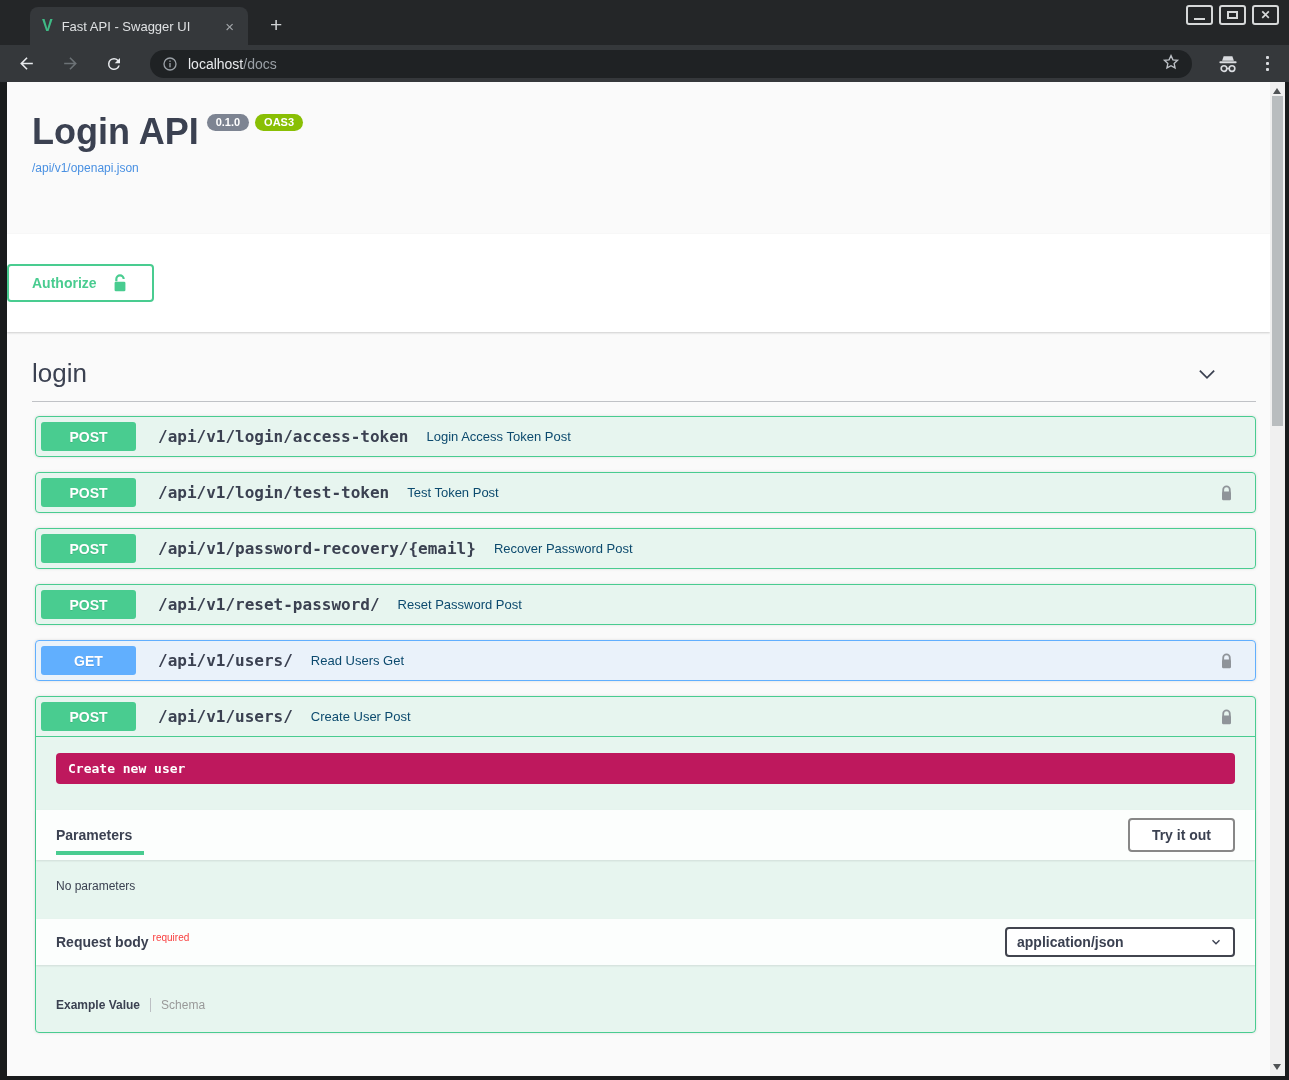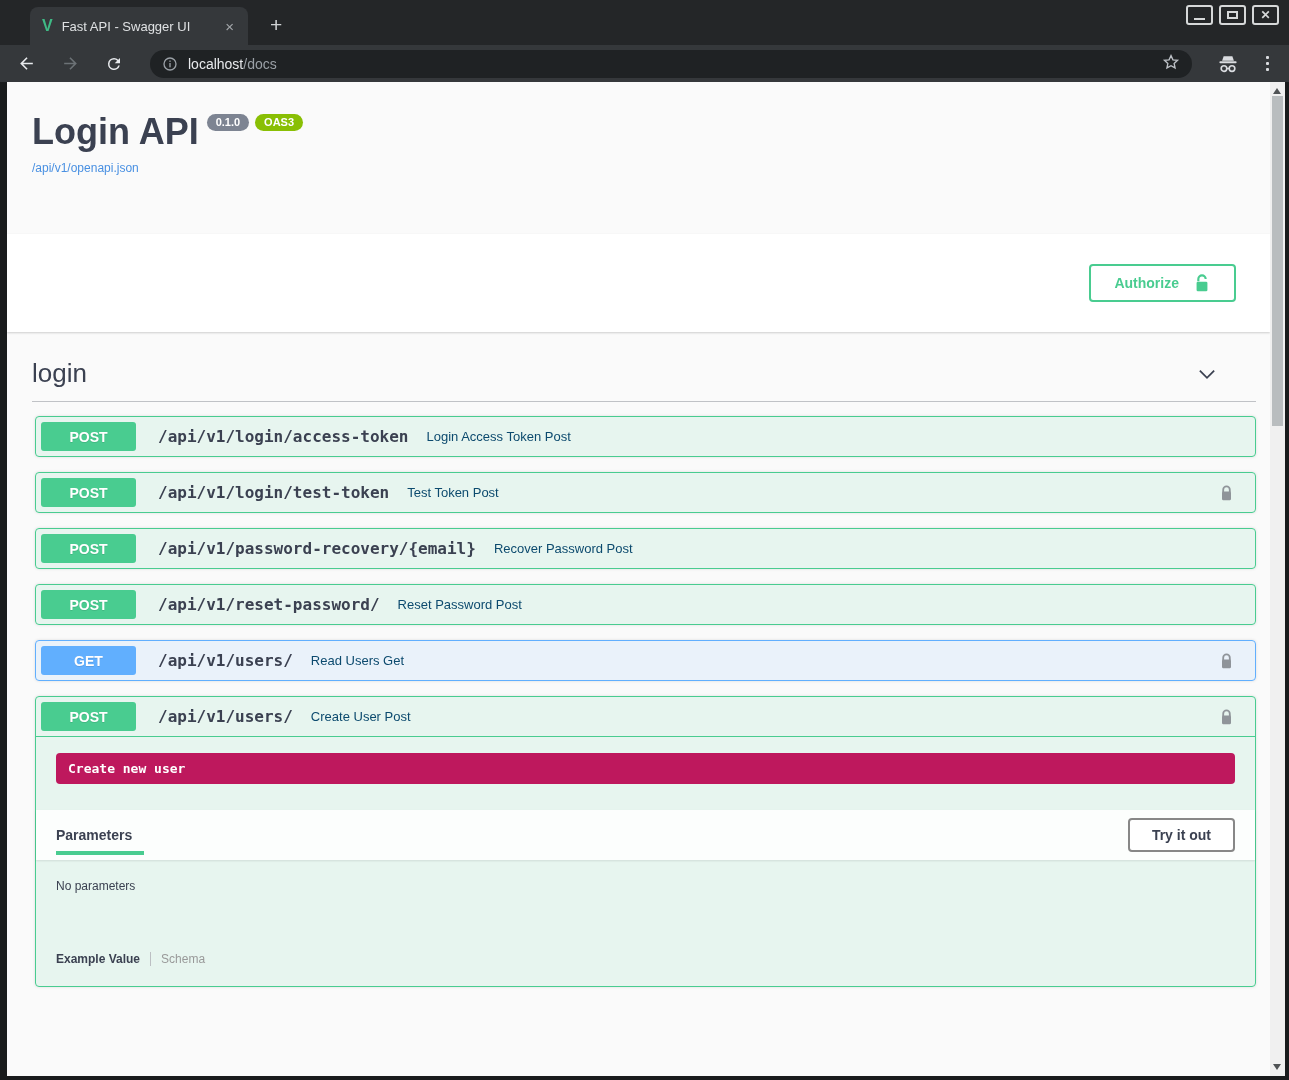--- a/index.html
+++ b/index.html
@@ -45,21 +45,21 @@
   .info { padding:30px 25px 0; }
   .api-title { font-size:36px; font-weight:bold; color:#3b4151; line-height:40px; display:inline; }
   .badges { display:inline-flex; gap:6px; vertical-align:top; margin-left:8px; margin-top:2px; }
   .pill { font-size:11px; font-weight:bold; color:#fff; border-radius:20px; padding:3px 9px; line-height:1; }
   .pill.version { background:#7d8492; }
   .pill.oas { background:#89bf04; }
   .spec-link { display:inline-block; margin-top:9px; color:#4990e2; font-size:12px; text-decoration:none; }
 
   
   .scheme-container { background:#fff; box-shadow:0 1px 2px 0 rgba(0,0,0,.18); margin-top:58px; padding:30px 0; }
-  .auth-wrapper { display:flex; justify-content:flex-end; padding-right:34px; }
+  .auth-wrapper { display:flex; justify-content:flex-start; padding-right:34px; }
   .btn-authorize { display:flex; align-items:center; gap:14px; background:transparent; border:2px solid #49cc90;
                    border-radius:4px; color:#49cc90; font-weight:bold; font-size:14px; padding:7px 23px; cursor:pointer; }
 
   
   .tag-section { margin:0 14px 0 25px; }
   .opblock-tag { display:flex; align-items:center; border-bottom:1px solid rgba(59,65,81,.3);
                  padding:26px 10px 12px 0; margin-bottom:14px; }
   .opblock-tag h3 { margin:0; font-size:26px; font-weight:normal; color:#3b4151; }
   .tag-chevron { margin-left:auto; margin-right:28px; display:flex; }
 
@@ -272,20 +272,31 @@
           <div class="op-body">
             <div class="op-desc-bar">Create new user</div>
 
             <div class="opblock-section-header params-header">
               <span class="tab-parameters">Parameters</span>
               <button class="btn-try">Try it out</button>
             </div>
 
             <div class="no-params">No parameters</div>
 
+            <div class="opblock-section-header request-header">
+              <span>
+                <span class="request-label">Request body</span><span class="required-flag">required</span>
+              </span>
+              <div class="content-select">
+                <span>application/json</span>
+                <svg width="14" height="14" viewBox="0 0 20 20">
+                    <path d="M5 7.5l5 5 5-5" stroke="#3b4151" stroke-width="2" fill="none"></path>
+                  </svg>
+              </div>
+            </div>
 
             <div class="model-example">
               <div class="example-tabs">
                 <span class="tab-example">Example Value</span>
                 <span class="tab-sep"></span>
                 <span class="tab-schema">Schema</span>
               </div>
 
             </div>
           </div>

